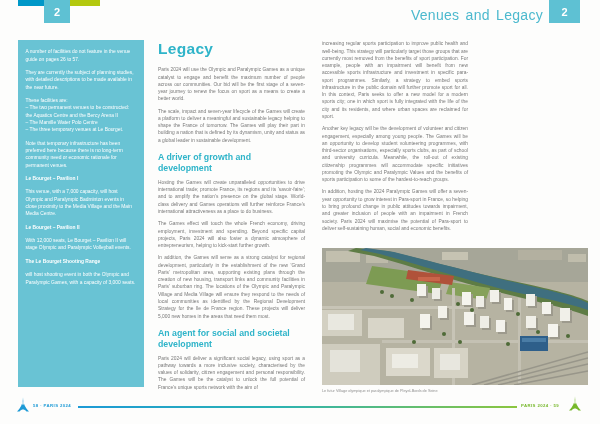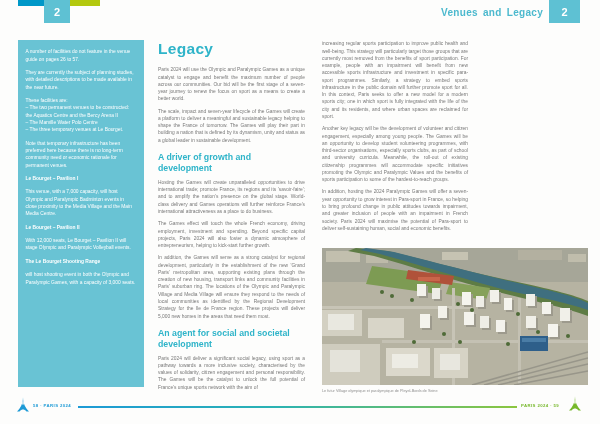--- a/index.html
+++ b/index.html
@@ -14,21 +14,21 @@
   
   .hdr-bar-blue  { left:18px; top:0; width:26px; height:6px; background:#0098c8; }
   .hdr-bar-green { left:70px; top:0; width:30px; height:6px; background:#b3c80e; }
   .hdr-box {
     background:#5ec1d3; color:#fff; font-weight:bold; font-size:11px;
     display:flex; align-items:center; justify-content:center;
   }
   .hdr-box-left  { left:44px;  top:0; width:26px; height:23px; }
   .hdr-box-right { left:549px; top:0; width:31px; height:23px; }
   .hdr-title {
-    top:7px; right:57px; font-size:10px; font-weight:bold;
+    top:7px; right:57px; font-size:14px; font-weight:normal;
     color:#4cb9ce; letter-spacing:0.3px; word-spacing:2px; white-space:nowrap;
   }
 
   
   .sidebar-box { left:18px; top:40px; width:126px; height:347px; background:#69c3d4; }
   .sidebar-inner {
     width:252px; padding:16px 15px; box-sizing:border-box;
     color:#ffffff; font-size:9.8px; line-height:1.5; text-align:left;
   }
   .sidebar-inner p { margin:0 0 12px; }

